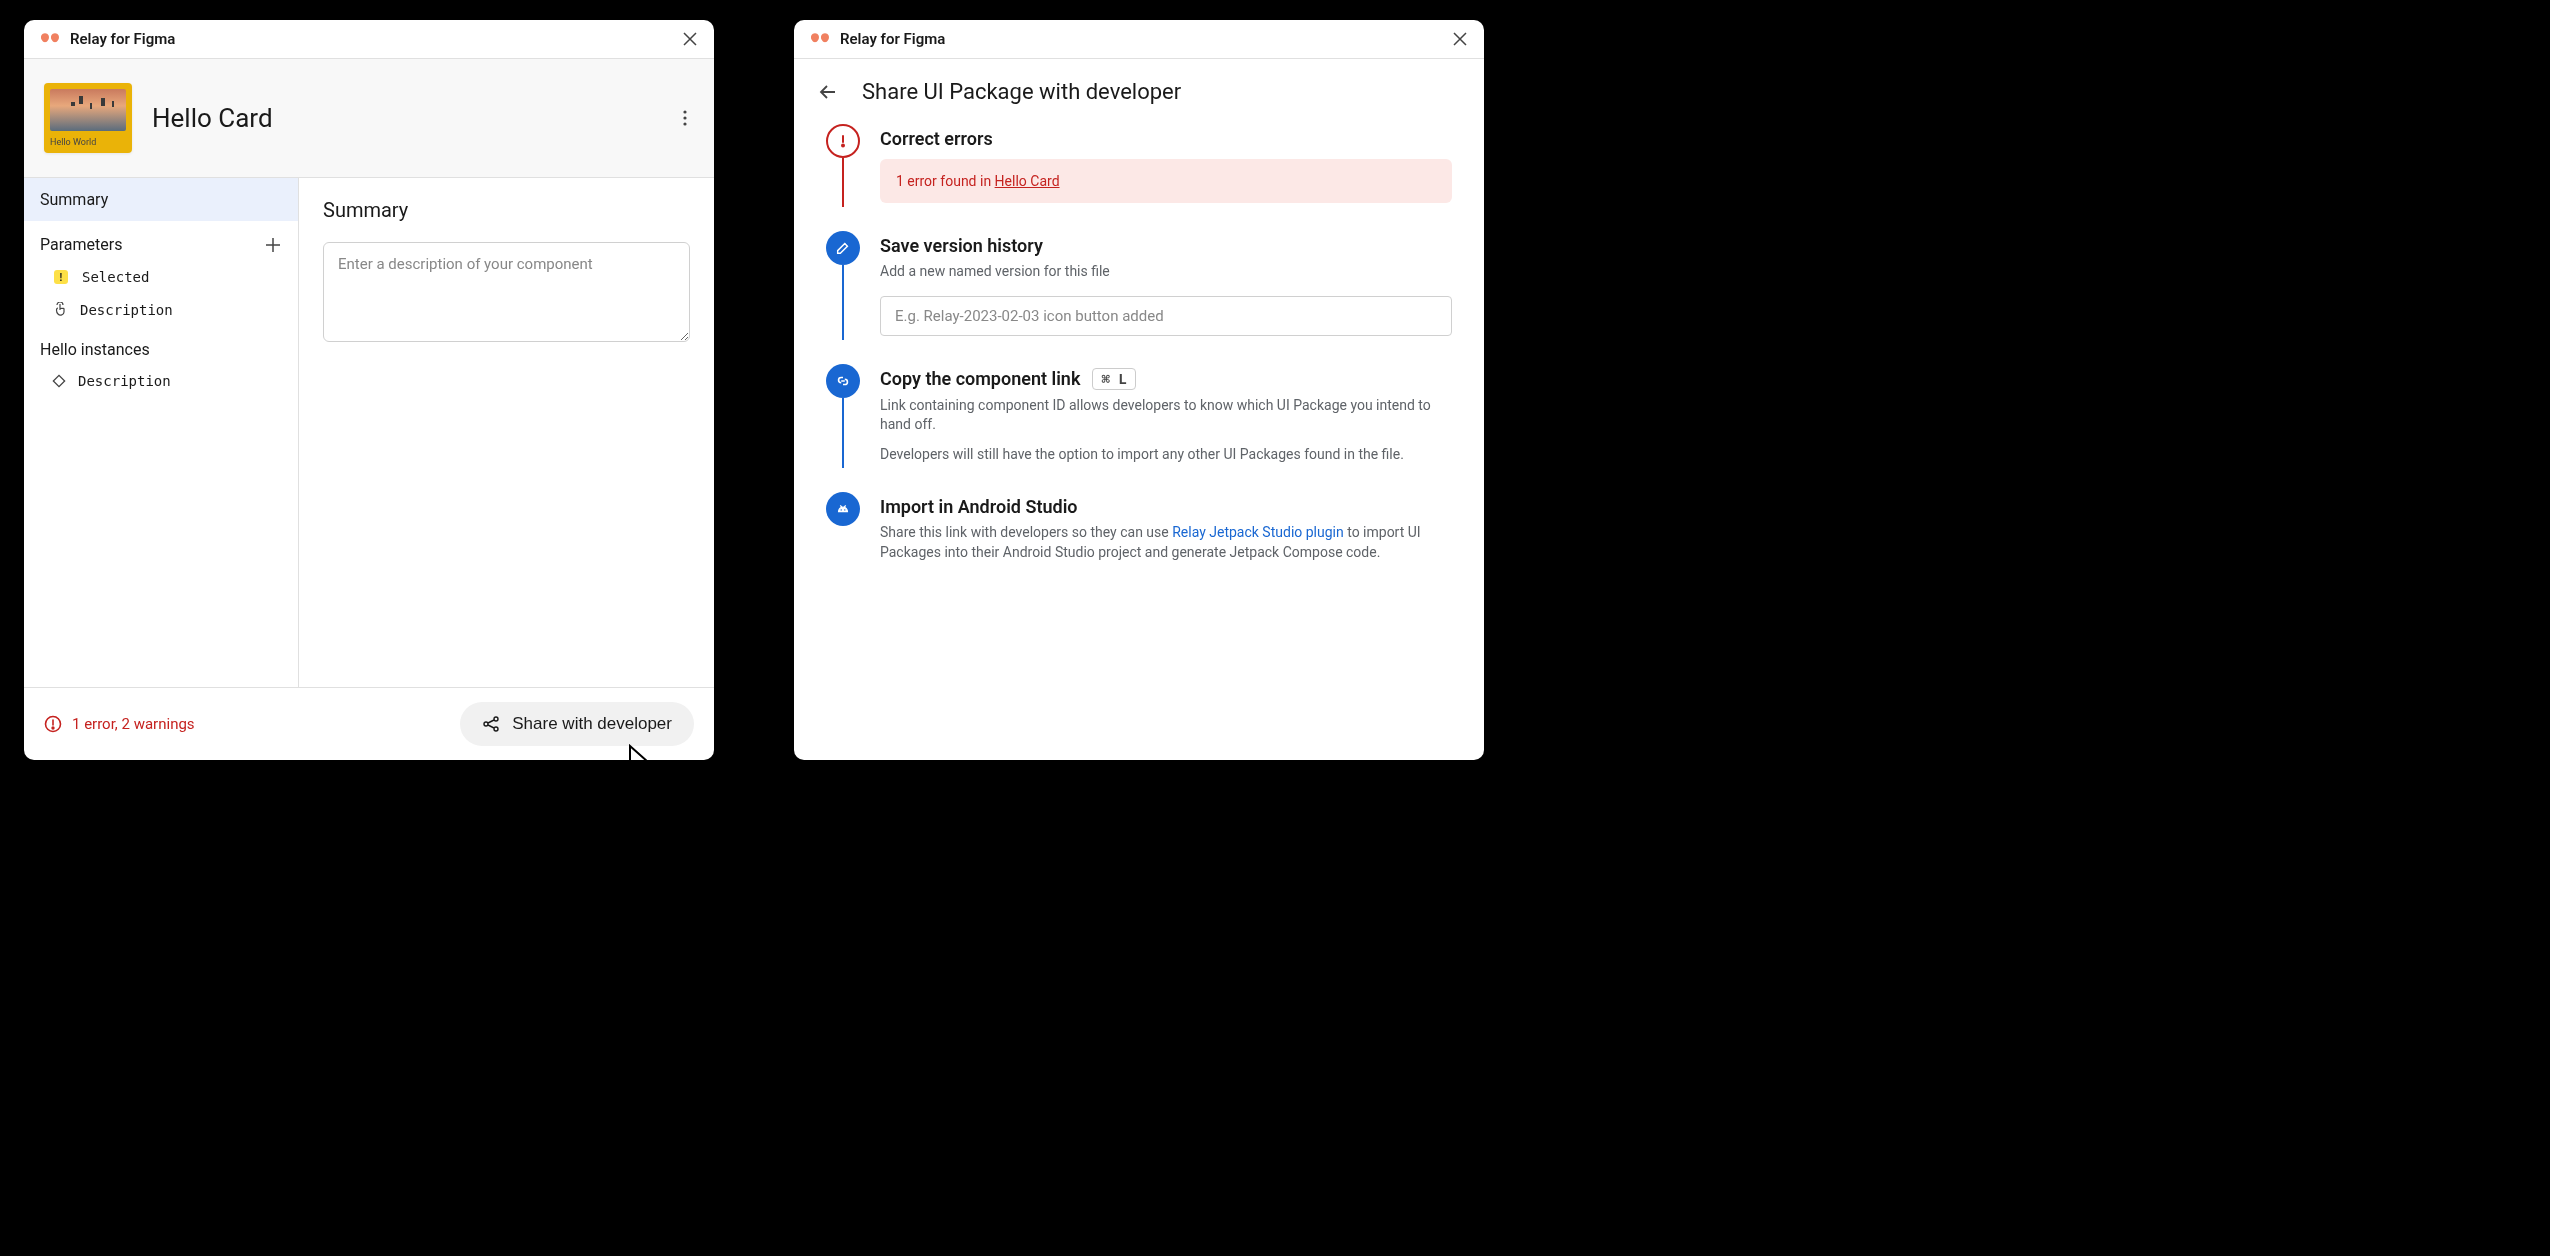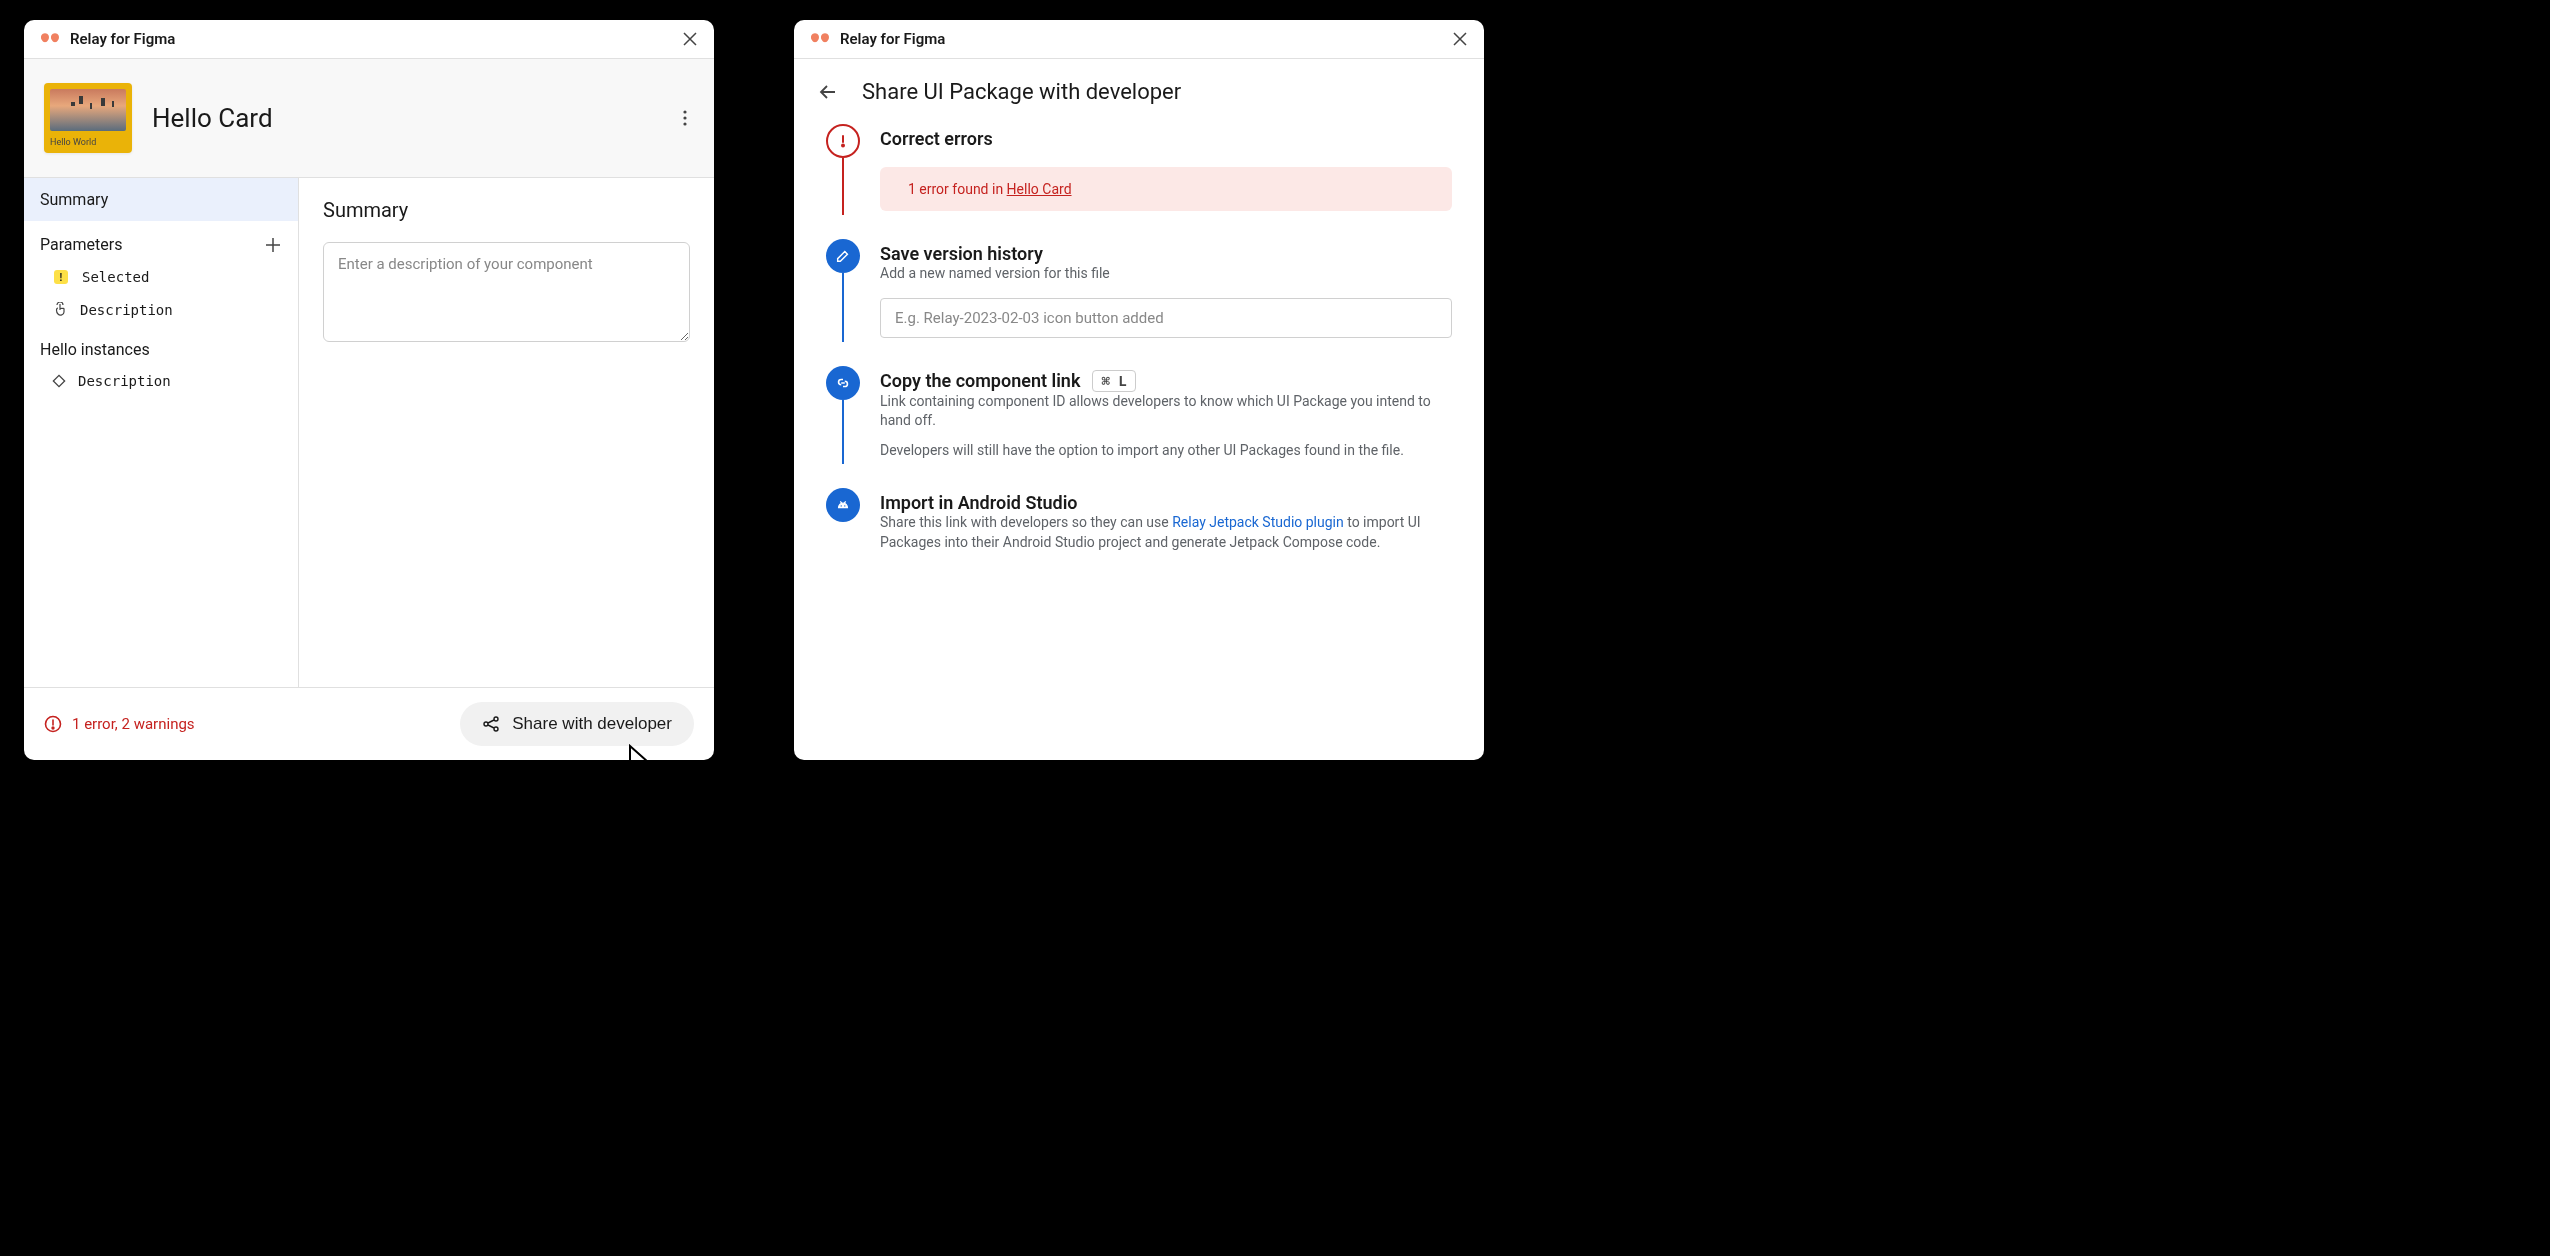--- a/index.html
+++ b/index.html
@@ -275,30 +275,31 @@
     font-size: 18px;
     font-weight: 600;
     color: #1a1a1a;
     display: flex;
     align-items: center;
     gap: 12px;
   }
   .step-sub {
     font-size: 14px;
     color: #5f6368;
+    margin-top: 6px;
     line-height: 1.4;
   }
   .step-sub a { color: #1967d2; text-decoration: none; }
   .error-banner {
     background: #fce8e6;
     border-radius: 6px;
-    padding: 14px 28px;
+    padding: 14px 16px;
     font-size: 14px;
     color: #c5221f;
-    margin-top: 18px;
+    margin-top: 10px;
   }
   .error-banner .linklike { text-decoration: underline; cursor:pointer; }
   .version-input {
     width: 100%;
     border: 1px solid #d0d0d0;
     border-radius: 4px;
     padding: 10px 14px;
     font-size: 15px;
     margin-top: 14px;
     font-family: inherit;

